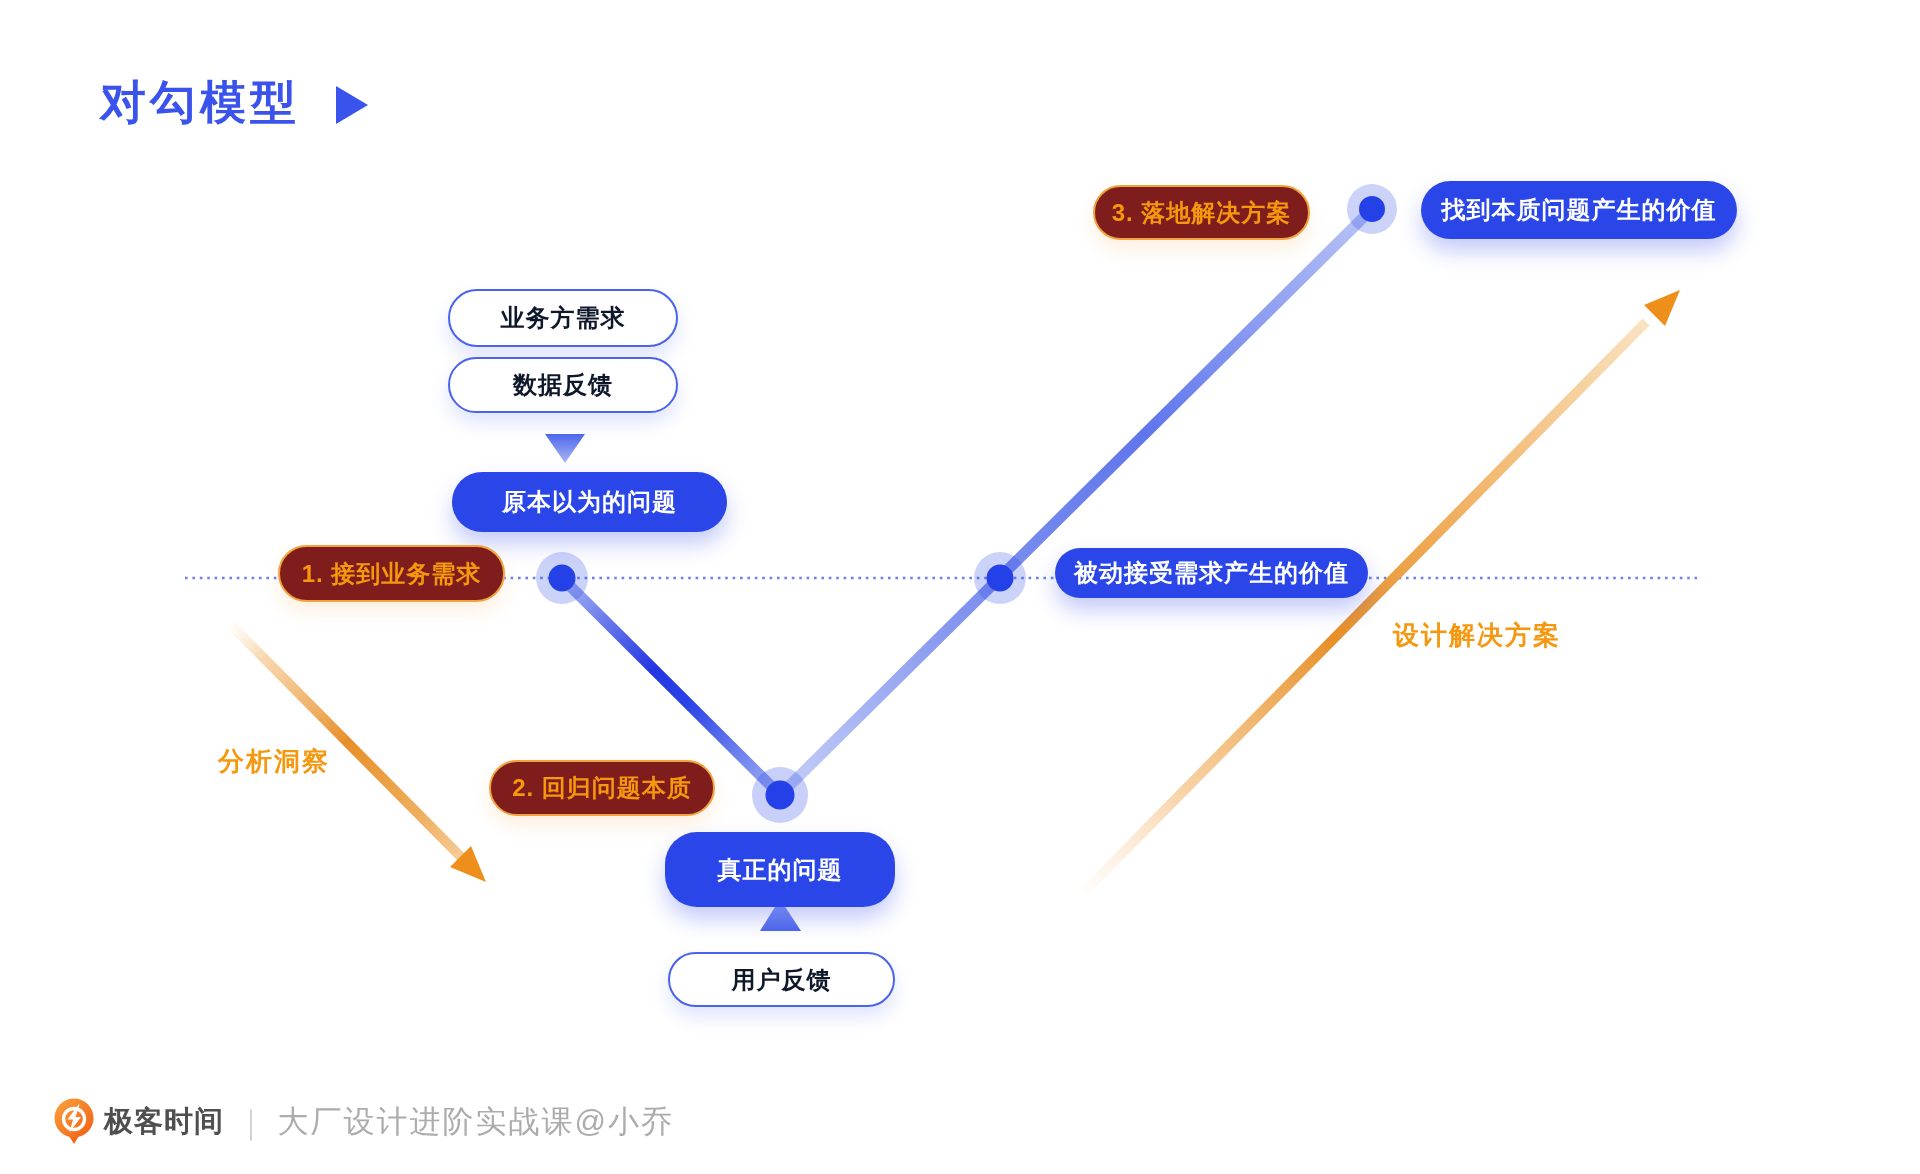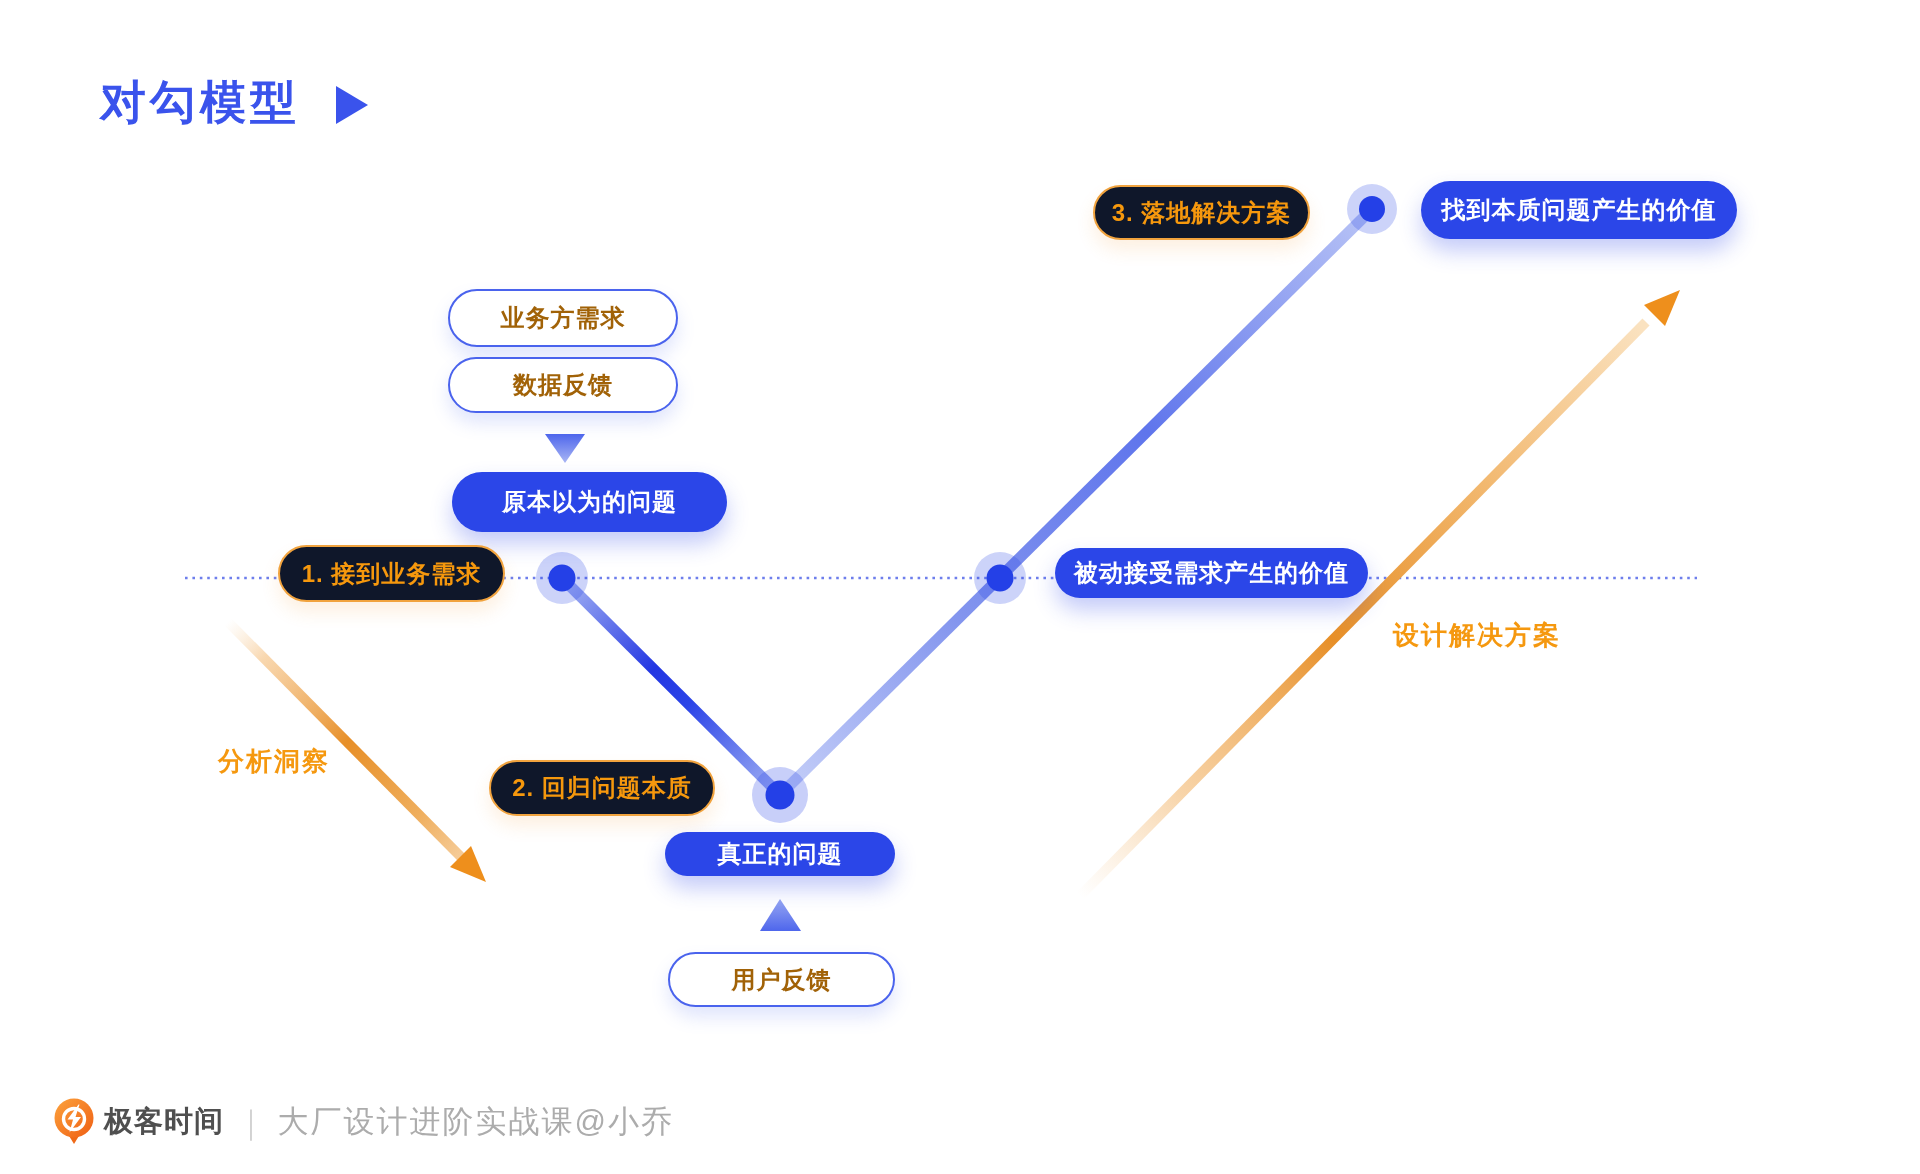--- a/index.html
+++ b/index.html
@@ -18,29 +18,29 @@
     width:0;height:0;border-top:19px solid transparent;border-bottom:19px solid transparent;
     border-left:32px solid #3A53EC;margin-top:4px;
   }
   
   .pill{
     position:absolute;display:flex;align-items:center;justify-content:center;
     border-radius:32px;font-weight:bold;font-size:24px;white-space:nowrap;
     box-sizing:border-box;z-index:3;letter-spacing:1px;
   }
   .pill.outline{
-    background:#ffffff;border:2px solid #4A63ED;color:#a16207;
+    background:#ffffff;border:2px solid #4A63ED;color:#0f172a;
     box-shadow:0 10px 18px rgba(100,125,240,.20);
   }
   .pill.solid{
     background:#2B46E8;color:#ffffff;
     box-shadow:0 12px 22px rgba(43,70,232,.28);
   }
   .pill.orange{
-    background:#0f172a;border:2px solid #F1A33E;color:#F6980D;
+    background:#7f1d1d;border:2px solid #F1A33E;color:#F6980D;
     box-shadow:0 10px 18px rgba(238,150,40,.14);
   }
   .side-label{
     position:absolute;font-size:26px;font-weight:bold;color:#F5980F;
     letter-spacing:2px;z-index:3;text-align:center;
   }
   
   .footer{
     position:absolute;left:54px;top:1098px;display:flex;align-items:center;z-index:3;
   }
@@ -129,21 +129,21 @@
   </div>
 
   <div class="pill outline" style="left:448px;top:289px;width:230px;height:58px;">业务方需求</div>
   <div class="pill outline" style="left:448px;top:357px;width:230px;height:56px;">数据反馈</div>
   <div class="pill solid" style="left:452px;top:472px;width:275px;height:60px;">原本以为的问题</div>
 
   <div class="pill orange" style="left:278px;top:545px;width:227px;height:57px;">1. 接到业务需求</div>
   <div class="pill orange" style="left:489px;top:760px;width:226px;height:56px;">2. 回归问题本质</div>
   <div class="pill orange" style="left:1093px;top:185px;width:217px;height:55px;">3. 落地解决方案</div>
 
-  <div class="pill solid" style="left:665px;top:832px;width:230px;height:44px;">真正的问题</div>
+  <div class="pill solid" style="left:665px;top:832px;width:230px;height:75px;">真正的问题</div>
   <div class="pill outline" style="left:668px;top:952px;width:227px;height:55px;">用户反馈</div>
 
   <div class="pill solid" style="left:1055px;top:548px;width:313px;height:50px;">被动接受需求产生的价值</div>
   <div class="pill solid" style="left:1421px;top:181px;width:316px;height:58px;">找到本质问题产生的价值</div>
 
   <div class="side-label" style="left:218px;top:744px;">分析洞察</div>
   <div class="side-label" style="left:1393px;top:618px;">设计解决方案</div>
 
   <div class="footer">
     <svg width="40" height="48" viewBox="0 0 40 48">

